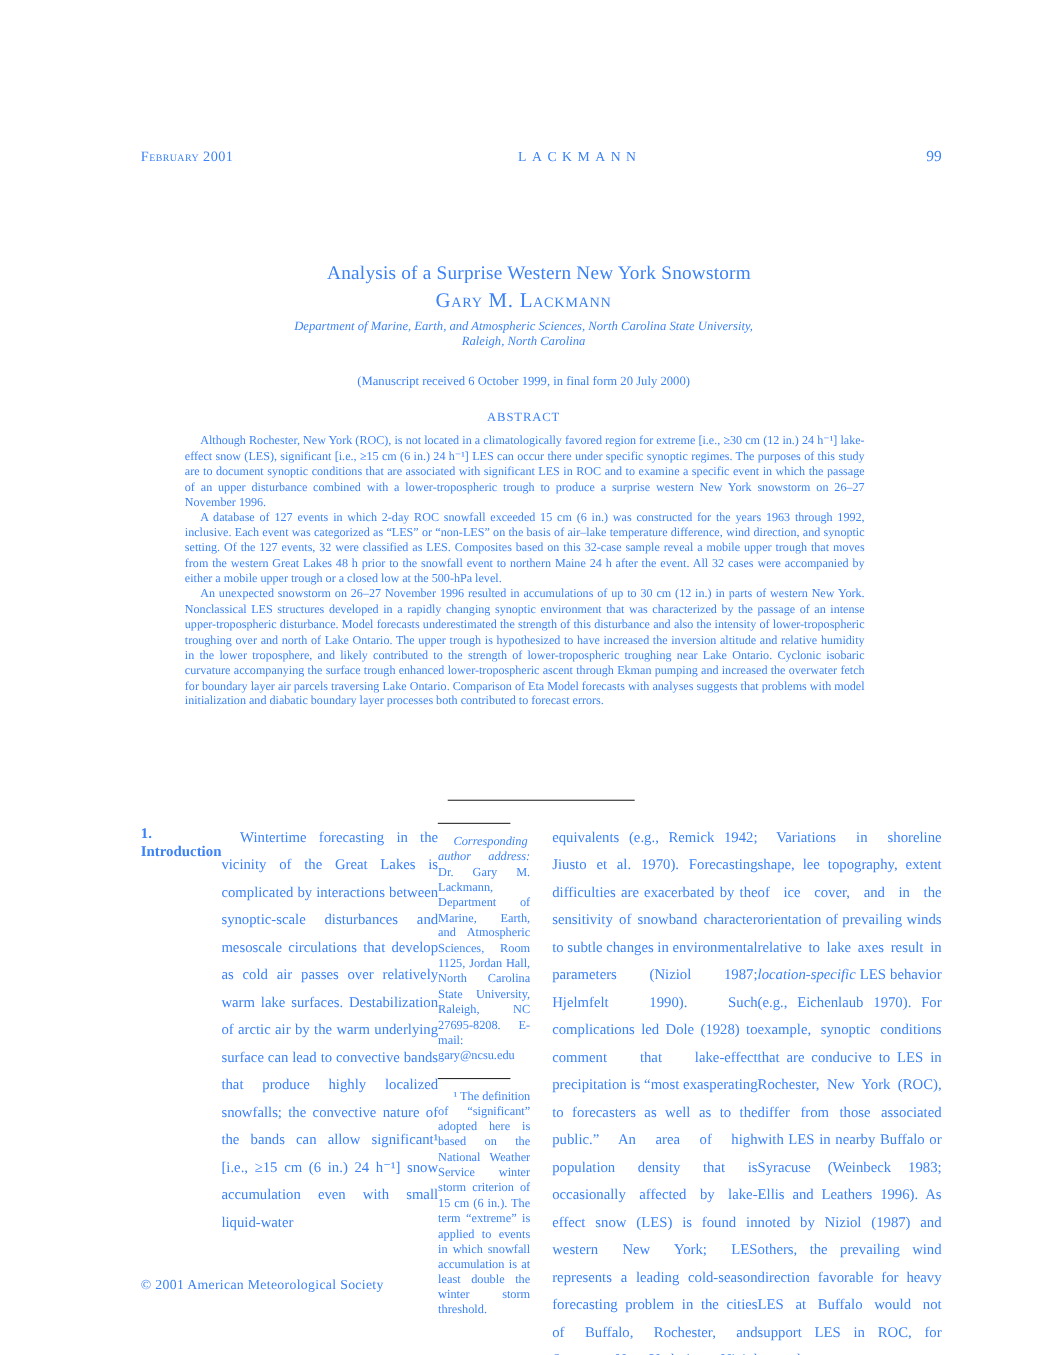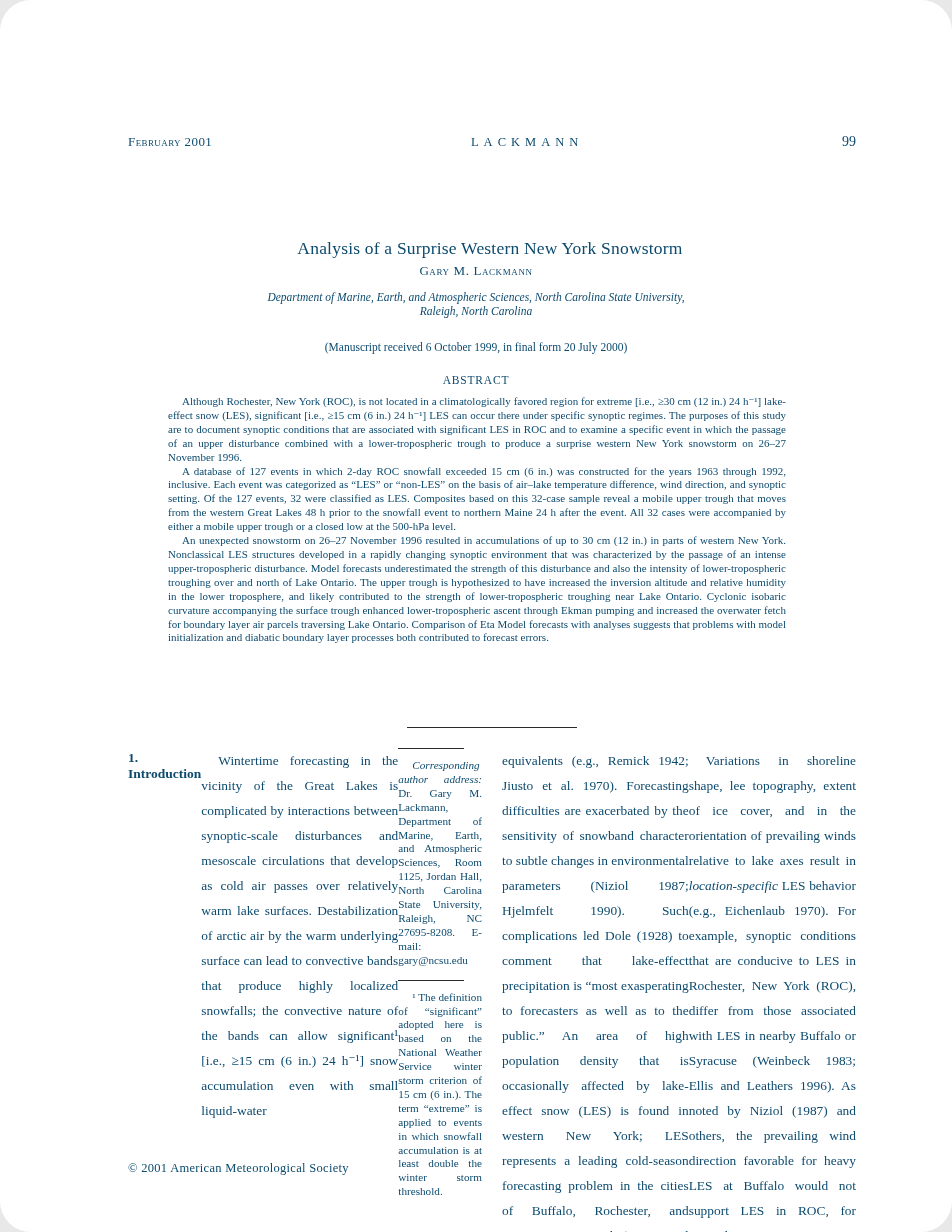--- a/index.html
+++ b/index.html
@@ -3,23 +3,22 @@
 <meta charset="utf-8">
 <style>
   html, body { margin: 0; padding: 0; background: #e8e8e8; }
   .page {
     position: relative;
     width: 952px;
     height: 1232px;
     margin: 0 auto;
     background: #ffffff;
     font-family: "Liberation Serif", "DejaVu Serif", serif;
-    color: #0c4a6e;
+    color: #3b82f6;
     overflow: hidden;
-    border-radius: 31px;
   }
   .sc { font-variant: small-caps; }
 
   .running-header {
     position: absolute;
     top: 99px; left: 128px; width: 728px;
     display: flex; justify-content: space-between; align-items: baseline;
     font-size: 13px;
   }
   .running-header .issue { letter-spacing: 0.4px; }
@@ -31,21 +30,21 @@
     top: 224px; left: 112px; width: 728px;
     margin: 14px;
     font-size: 17.5px; font-weight: normal;
     text-align: center;
     letter-spacing: 0.2px;
   }
   .author {
     position: absolute;
     top: 263px; left: 112px; width: 728px;
     text-align: center;
-    font-size: 13px;
+    font-size: 19px;
     letter-spacing: 0.6px;
   }
   .affiliation {
     position: absolute;
     top: 290px; left: 112px; width: 728px;
     text-align: center;
     font-style: italic;
     font-size: 11.5px;
     line-height: 14px;
   }

